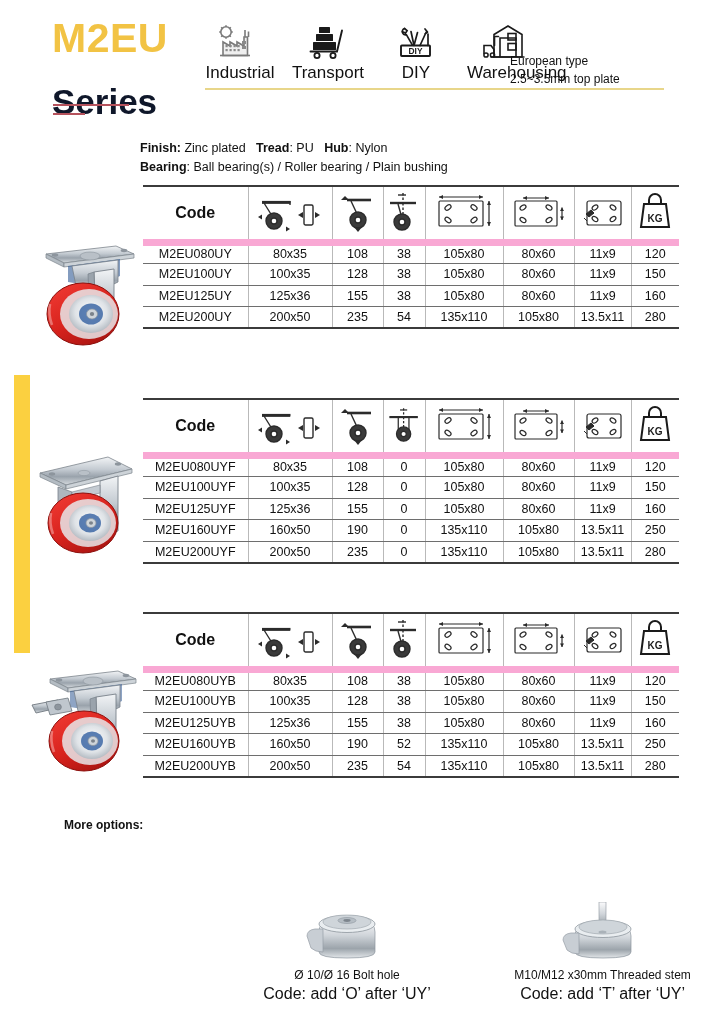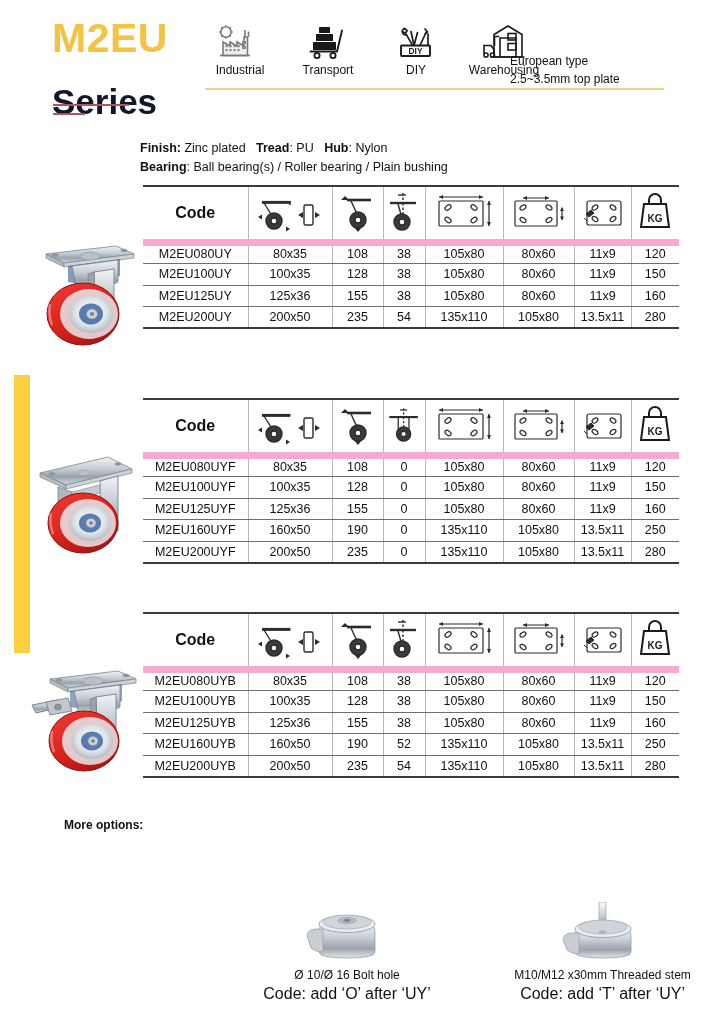--- a/index.html
+++ b/index.html
@@ -69,21 +69,21 @@
     display: flex;
     align-items: flex-end;
     gap: 14px;
   }
   .usecase {
     width: 74px;
     text-align: center;
   }
   .usecase .ic { height: 38px; display:flex; align-items:flex-end; justify-content:center; }
   .usecase .lbl {
-    font-size: 12px;
+    font-size: 17px;
     color: #111;
     margin-top: 3px;
     white-space: nowrap;
   }
   .euro-type {
     position: absolute;
     left: 510px; top: 52px;
     font-size: 12px;
     line-height: 18px;
     color: #111;

